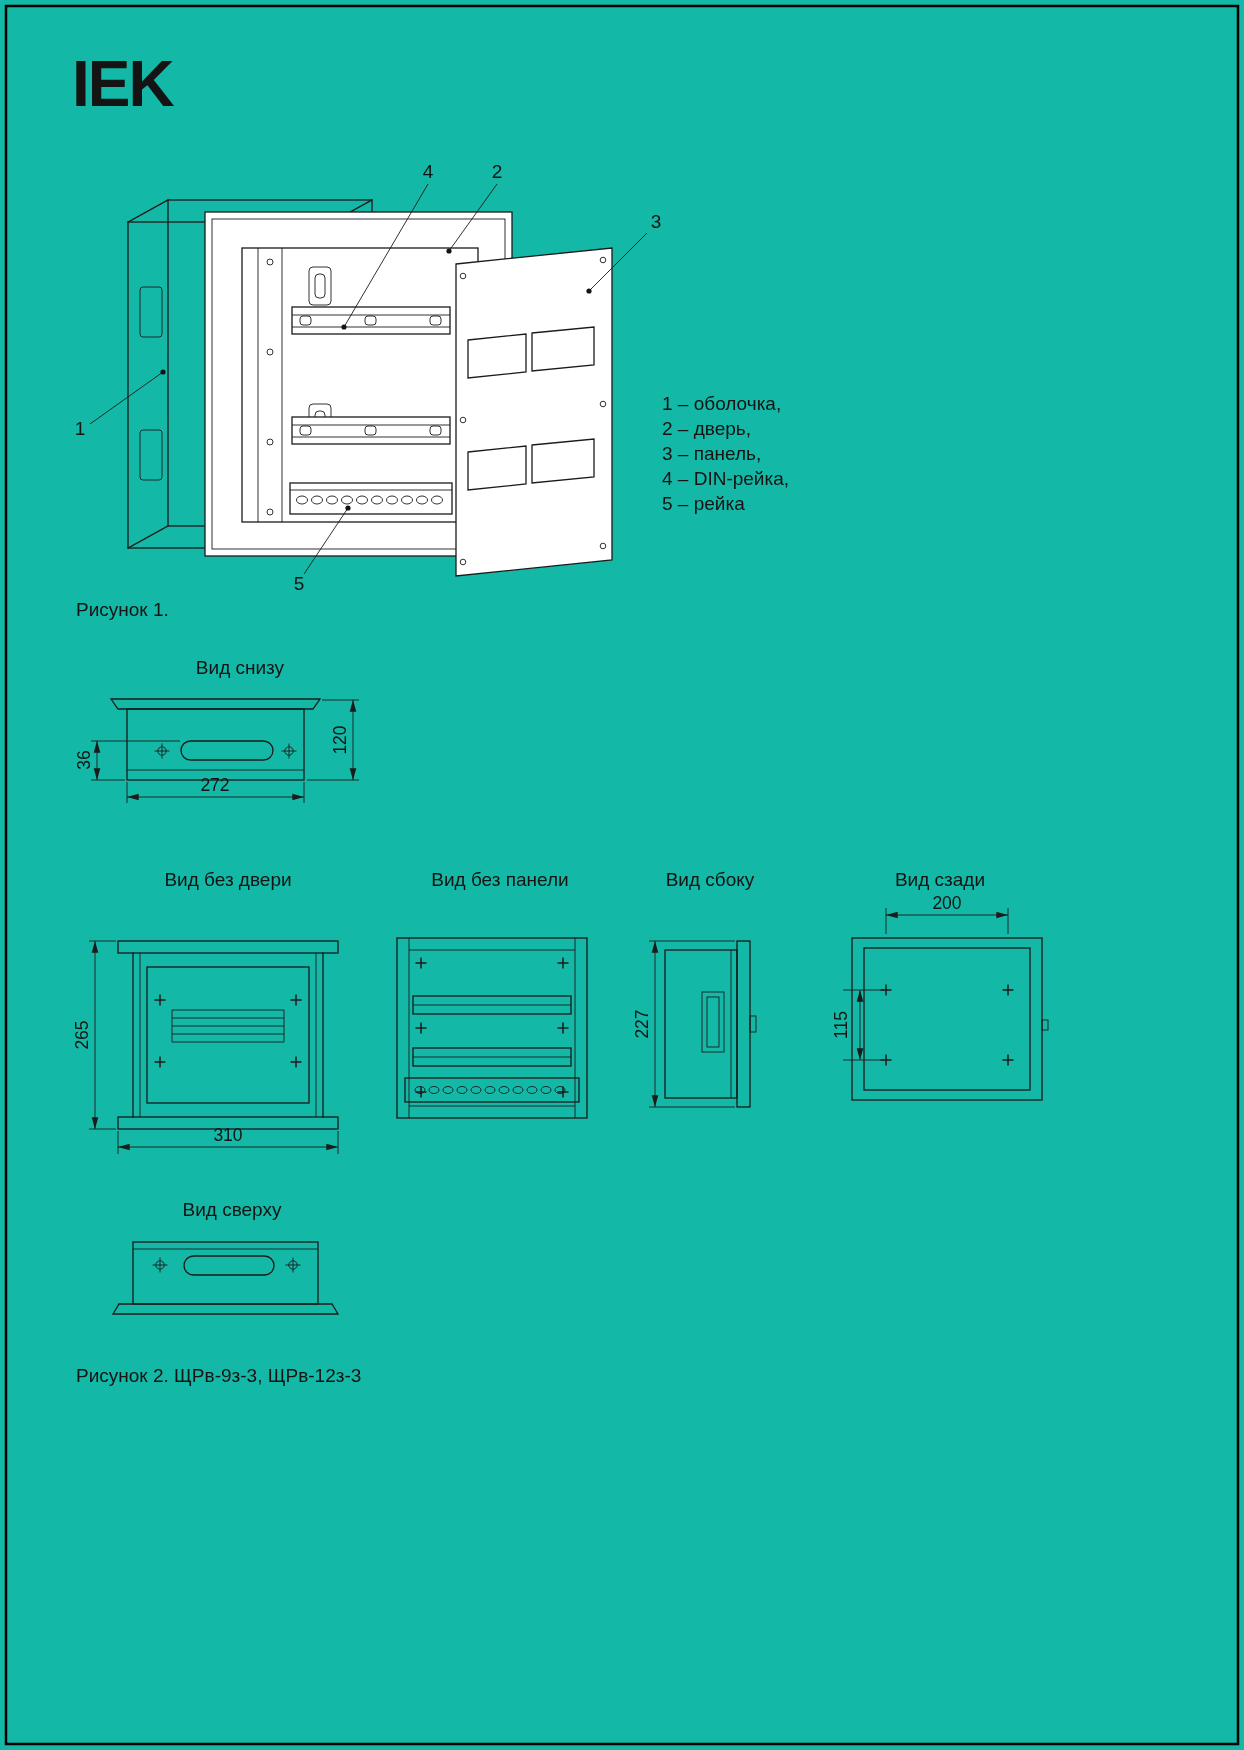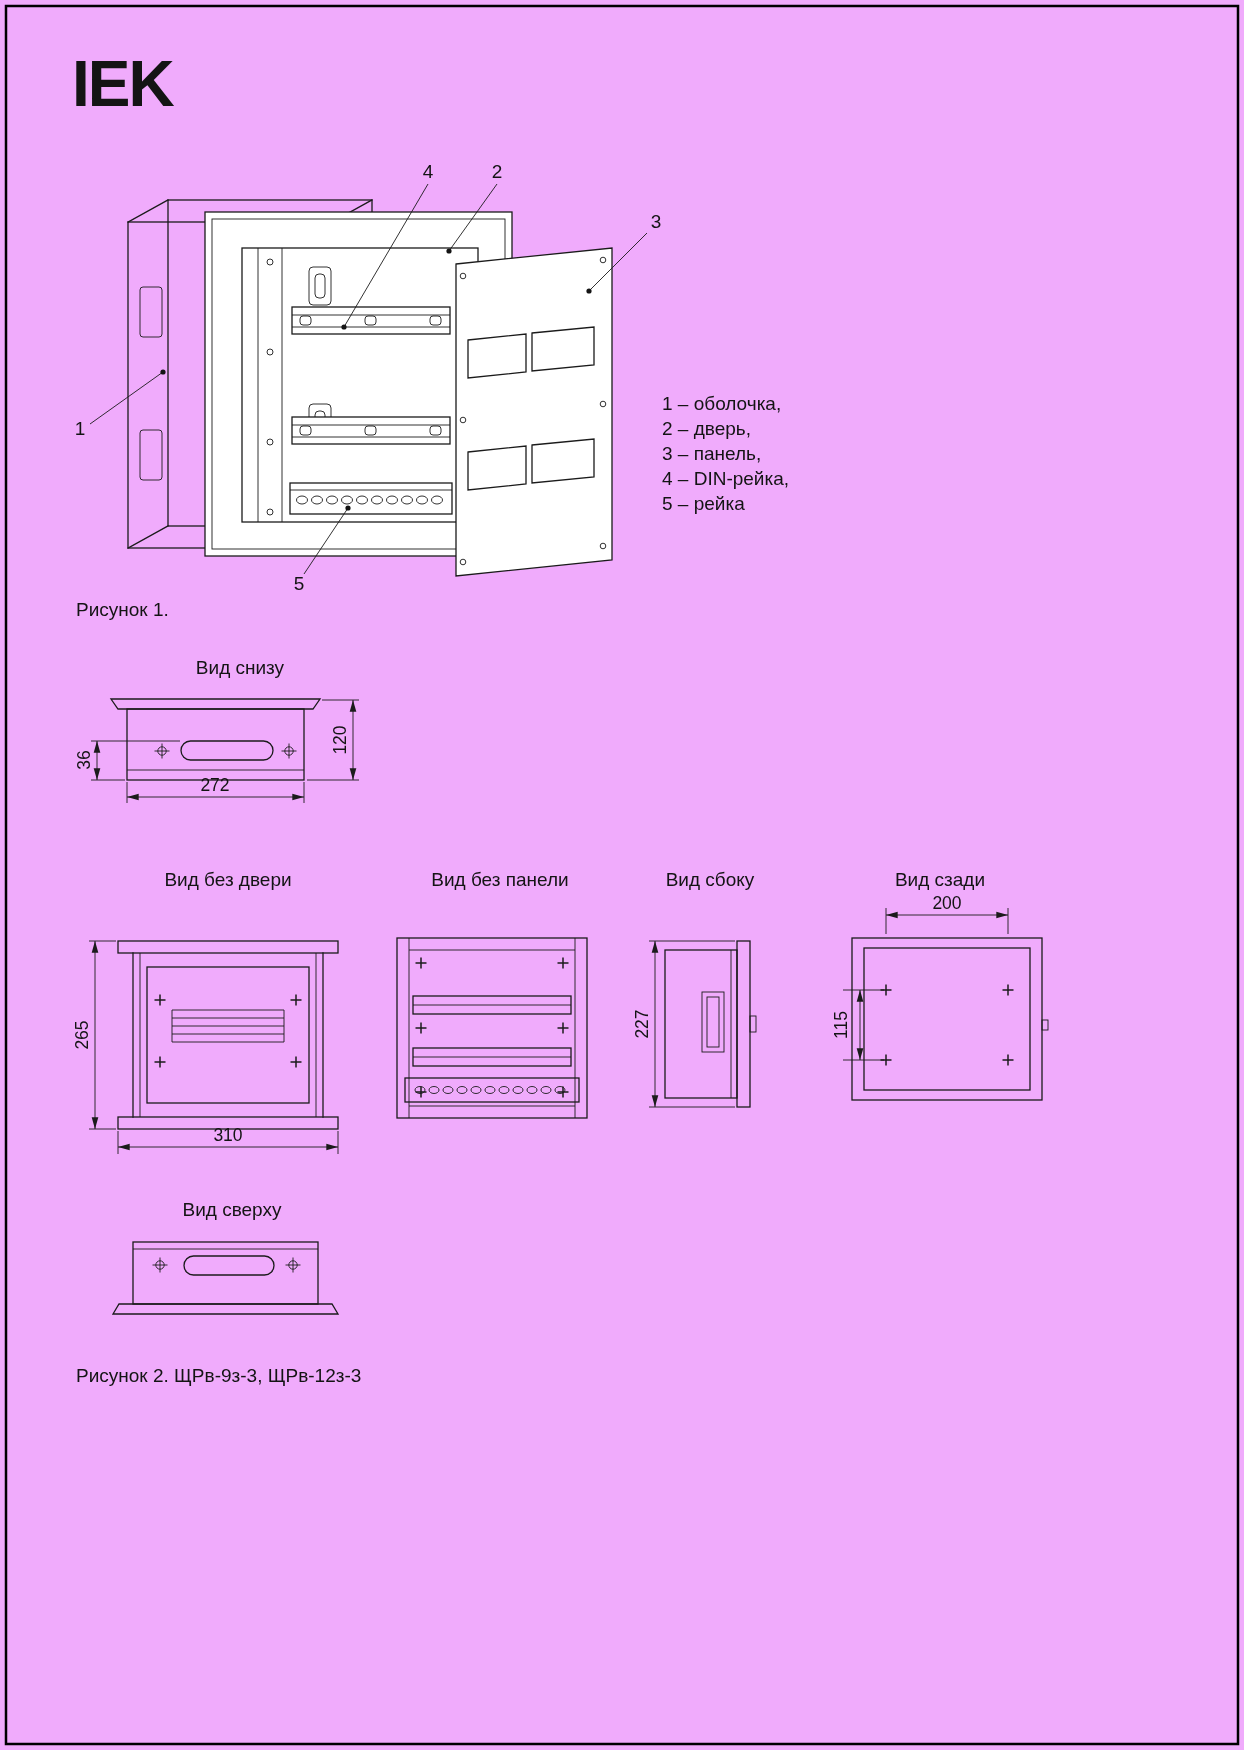--- a/index.html
+++ b/index.html
@@ -1,16 +1,16 @@
 <!DOCTYPE html>
 <html><head>
 <meta charset="utf-8">
 <style>
   html,body{margin:0;padding:0;background:#ffffff;}
-  .page{position:relative;width:1244px;height:1750px;background:#f0abfc;
+  .page{position:relative;width:1244px;height:1750px;background:#14b8a6;
         font-family:"Liberation Sans",sans-serif;overflow:hidden;}
   svg{position:absolute;left:0;top:0;}
   .ln{fill:none;stroke:#1b1b1b;stroke-width:1.3;stroke-linecap:square;}
   .lnw{fill:#ffffff;stroke:#1b1b1b;stroke-width:1.3;}
   .thin{fill:none;stroke:#1b1b1b;stroke-width:0.9;}
   .mid{fill:none;stroke:#1b1b1b;stroke-width:1.5;}
   .frame{fill:none;stroke:#000;stroke-width:2.5;}
   text{fill:#141414;stroke:none;font-family:"Liberation Sans",sans-serif;}
   .t-title{font-size:19px;}
   .t-cap{font-size:19px;}

